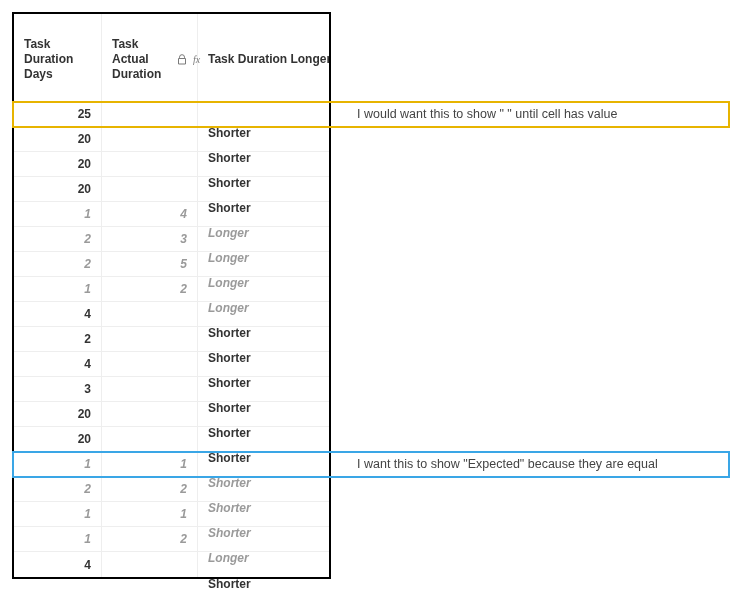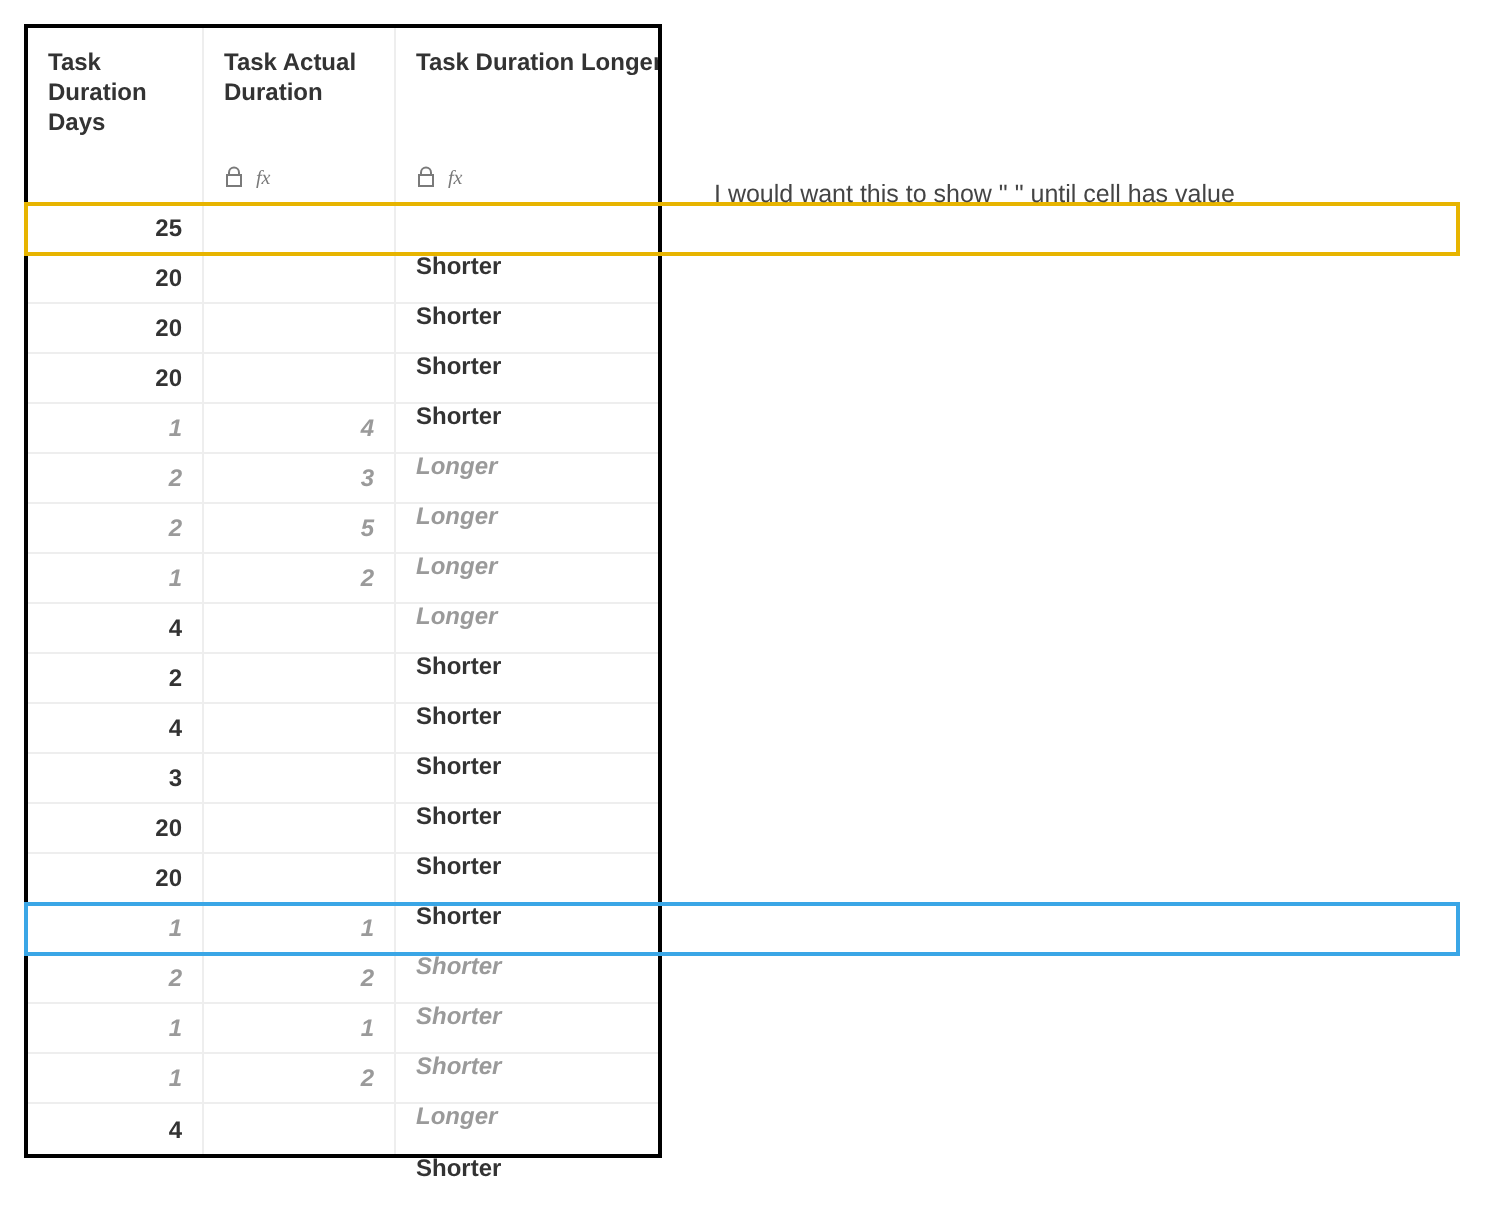--- a/index.html
+++ b/index.html
@@ -26,22 +26,23 @@
     background: #fff;
   }
   .thead {
     display: flex;
     border-bottom: 1px solid #ddd;
     min-height: 88px;
   }
   .th {
     padding: 10px 10px 6px 10px;
     display: flex;
-    flex-direction: column;
+    flex-direction: row;
     justify-content: space-between;
+    align-items: center;
   }
   .th .label {
     font-size: 12px;
     font-weight: 600;
     color: #333;
     line-height: 1.25;
   }
   .th .icons {
     display: flex;
     gap: 6px;
@@ -225,17 +226,18 @@
         </div>
         <div class="tr">
           <div class="td col1">4</div>
           <div class="td col2"></div>
           <div class="td col3">Shorter</div>
         </div>
       </div>
   </div>
 
   <div class="annot annot-yellow" style="left:0px; top:89px; width:718px;"></div>
-  <div class="annot-text" style="left:345px; top:78px;">I would want this to show " " until cell has value</div>
+  <div class="annot-text" style="left:345px; top:95px;">I would want this to show " " until cell has value</div>
 
   <div class="annot annot-blue" style="left:0px; top:439px; width:718px;"></div>
+  <div class="annot-text" style="left:345px; top:445px;">I want this to show "Expected" because they are equal</div>
 
 </div>
 
 </body></html>

